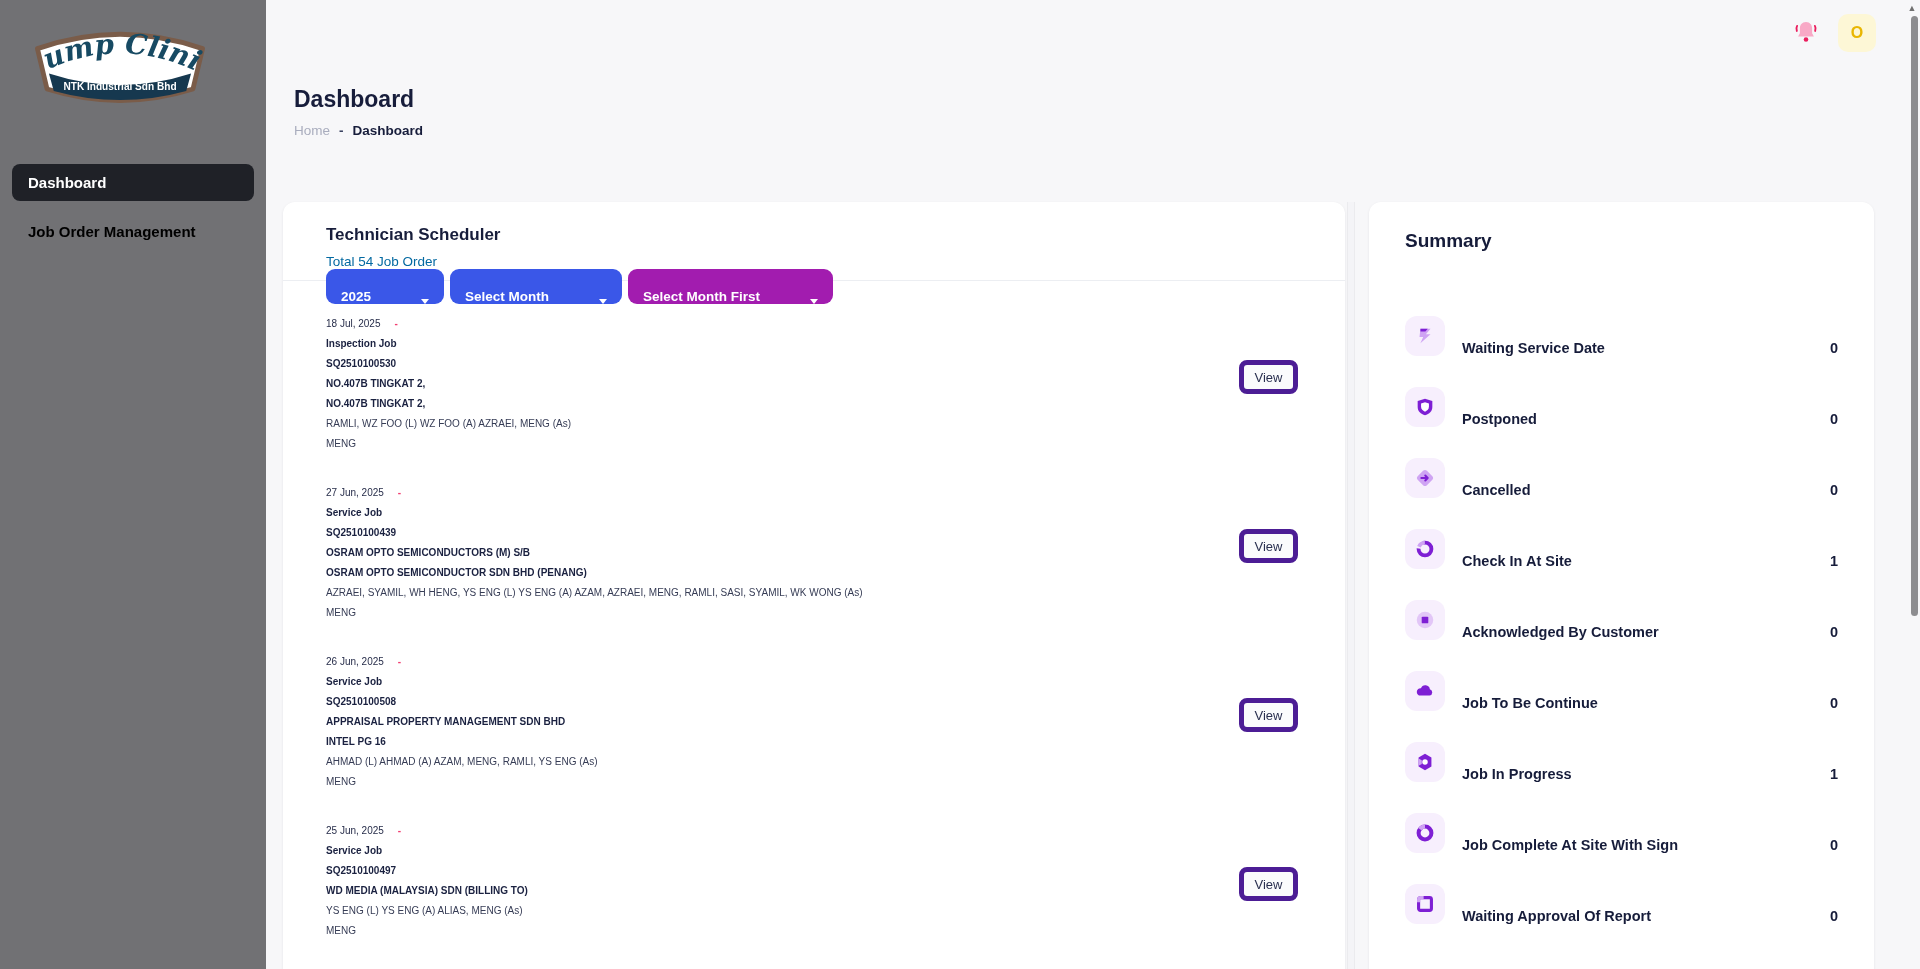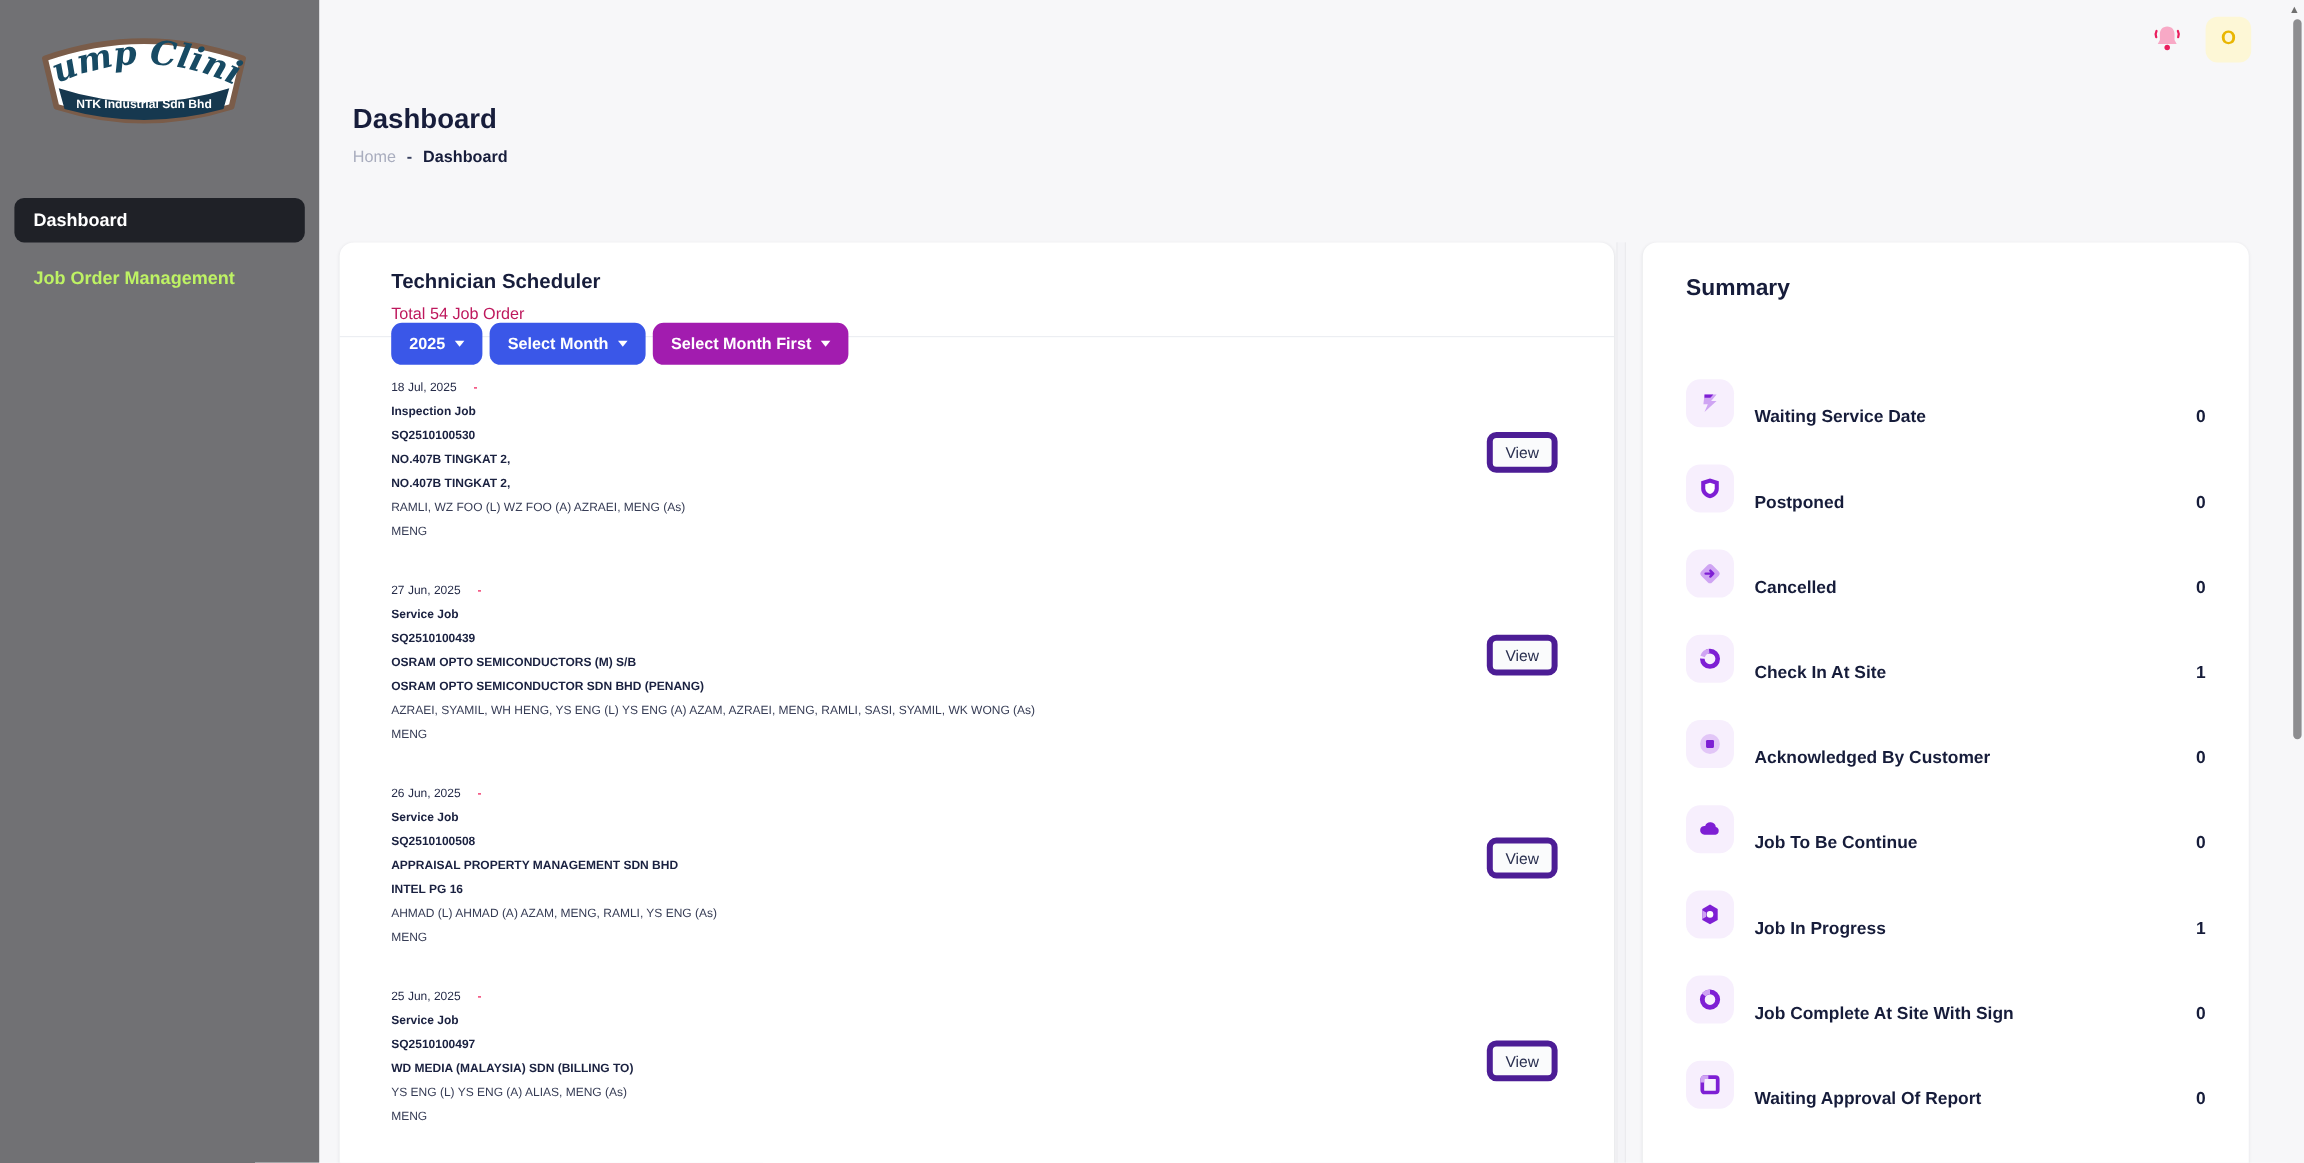--- a/index.html
+++ b/index.html
@@ -12,21 +12,21 @@
   }
 
   
   .sidebar{
     position:absolute; left:0; top:0; bottom:0; width:266px;
     background:#717174; z-index:5;
   }
   .logo-wrap{ margin:16px 0 0 24px; width:192px; cursor:pointer; }
   .nav{ margin-top:48px; padding:0 12px; }
   .nav-item{
-    font-size:15px; font-weight:700; color:#bef264;
+    font-size:15px; font-weight:700; color:#000000;
     padding:10px 16px; border-radius:8px; margin-bottom:12px; cursor:pointer;
   }
   .nav-item.active{ background:#1f2127; color:#ffffff; }
 
   
   .bell{ position:absolute; left:1792px; top:18px; width:28px; height:28px; cursor:pointer; }
   .avatar{
     position:absolute; left:1838px; top:14px; width:38px; height:38px;
     background:#fdf7d6; border-radius:10px; display:flex; align-items:center; justify-content:center;
     color:#e9b602; font-size:16px; font-weight:700; cursor:pointer;
@@ -46,26 +46,26 @@
 
   
   .content{ position:absolute; left:283px; top:202px; right:46px; display:flex; gap:24px; align-items:flex-start; }
   .card{ background:#ffffff; border-radius:12px; box-shadow:0 1px 3px rgba(16,24,40,.08); }
 
   
   .sched{ width:1062px; height:880px; position:relative; }
   .sched-head{ display:flex; align-items:flex-start; padding:20px 47px 0 43px; border-bottom:1px solid #eceef2; height:79px;flex-direction:column; }
   .sched-titles{ flex:1; }
   .sched-title{ font-size:17px; font-weight:700; color:#171d3b; margin-top:3px; }
-  .sched-sub{ font-size:13.5px; color:#be185d; margin-top:9px; }
+  .sched-sub{ font-size:13.5px; color:#0369a1; margin-top:9px; }
   .btn-row{ display:flex; gap:6px; }
   .btn{
     height:35px; border:none; border-radius:9px; background:#3a57e8; color:#fff;
     font-family:"Liberation Sans", sans-serif; font-size:13.5px; font-weight:700;
-    padding:0 15px; display:flex; align-items:center; cursor:pointer;
+    padding:0 15px; display:flex; align-items:flex-end; cursor:pointer;gap:42px;
   }
   .btn.light{ background:#a21caf; }
   .caret{ display:inline-block; margin-left:8px; width:0; height:0;
     border-left:4px solid transparent; border-right:4px solid transparent; border-top:5px solid #ffffff; }
 
   .job-list{ padding:33px 47px 10px 43px; }
   .job{ position:relative; margin-bottom:29px; padding-right:80px; }
   .job div{ line-height:20px; font-size:10px; }
   .job-date-row{ color:#262c49; }
   .job-dash{ color:#f23e71; font-weight:700; margin-left:14px; }

